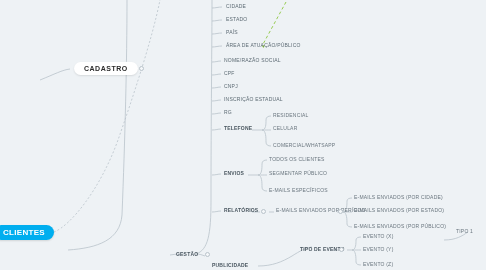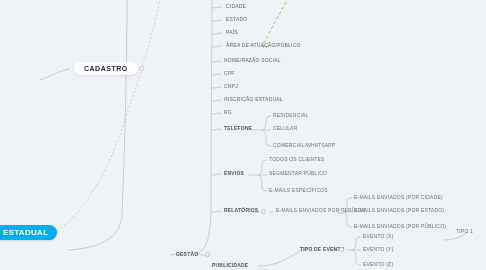--- a/index.html
+++ b/index.html
@@ -99,21 +99,21 @@
     <path d="M258 266 C272 266 282 262 292 256 C300 251 305 248 312 247" fill="none" stroke="#b9c3ca" stroke-width="0.8"></path>
     <path d="M444 240 C456 240 462 236 468 232" fill="none" stroke="#b9c3ca" stroke-width="0.8"></path>
 
     <path d="M170 255 C176 254 180 254 184 254" fill="none" stroke="#b9c3ca" stroke-width="0.8"></path>
 
     <path d="M286 2 L262 46" fill="none" stroke="#8cc63f" stroke-width="0.9" stroke-dasharray="3 2.5"></path>
     <path d="M262 46 l3 -1 l-1.5 3 z" fill="#8cc63f"></path>
   </svg>
 
   <div class="node root" style="left:-6px;top:225px;">
-    <span>ESTADUAL</span>
+    <span>CLIENTES</span>
   </div>
 
   <div class="node branch" style="left:74px;top:62px;">
     <span>CADASTRO</span>
   </div>
   <div class="collapse" style="left:139px;top:66px;"></div>
 
   <div class="node leaf" style="left:176px;top:251px;font-size:5px;font-weight:bold;color:#4a5760;">
     <span>GESTÃO</span>
   </div>

